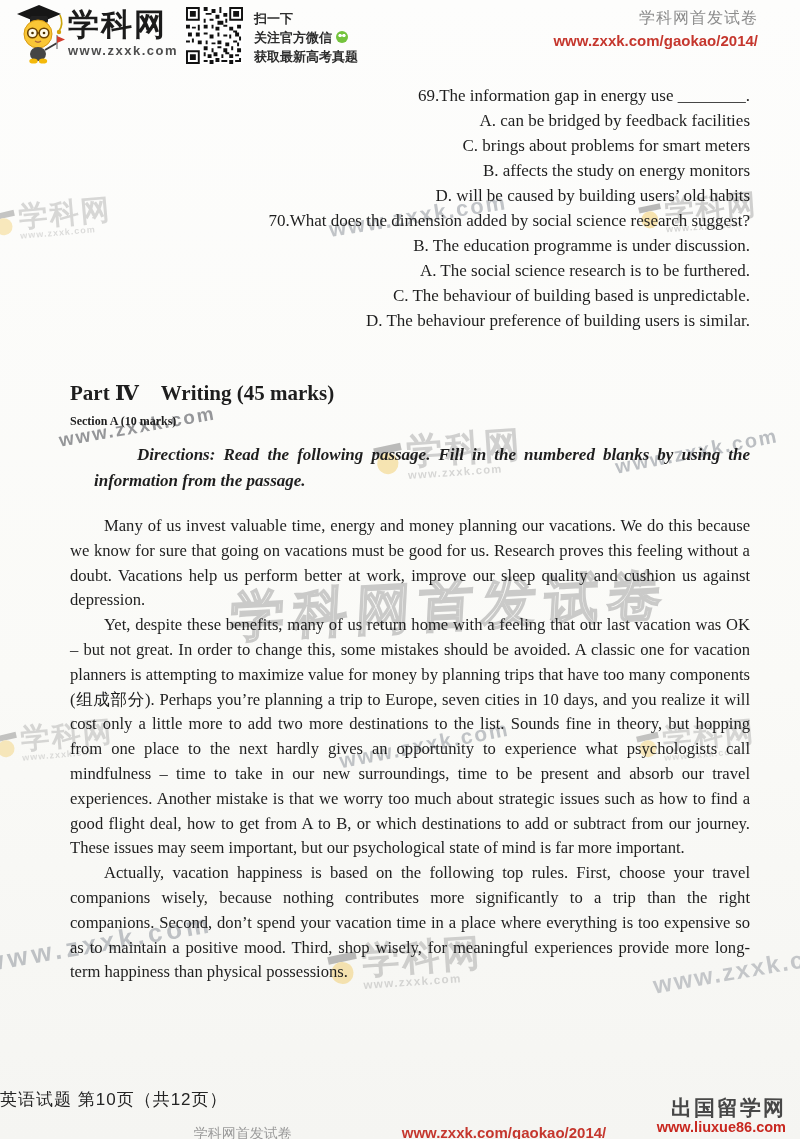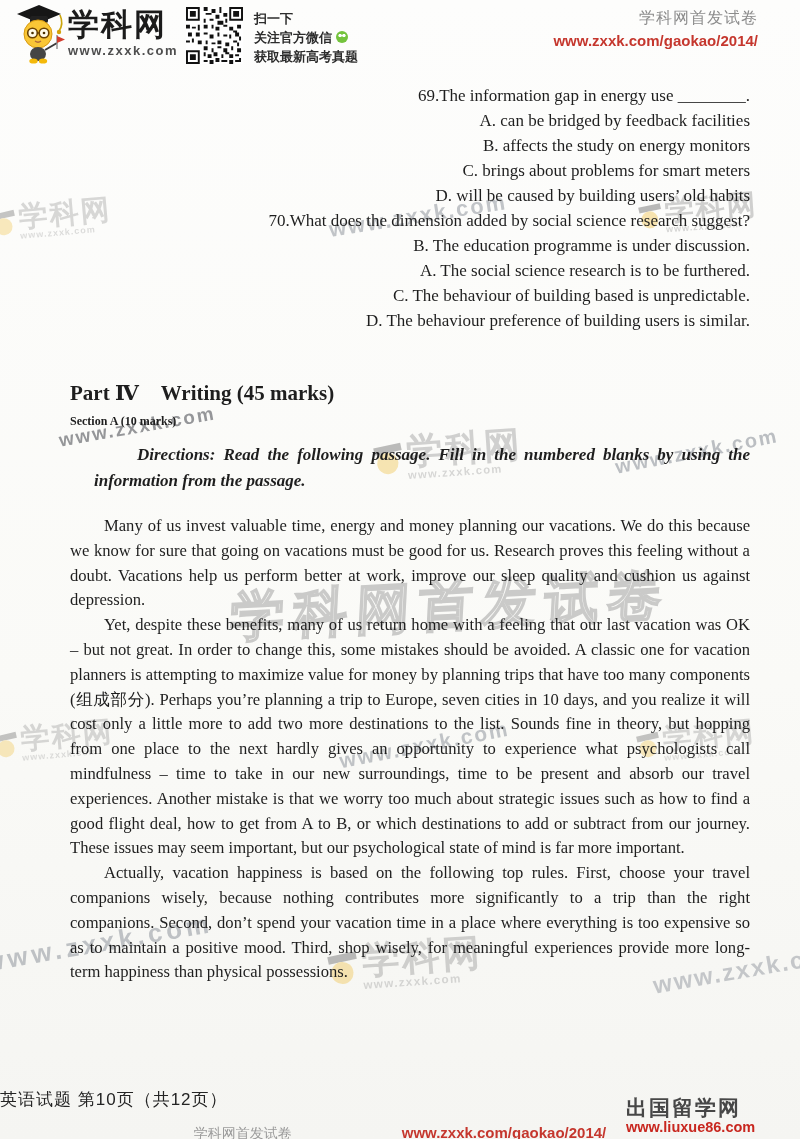--- a/index.html
+++ b/index.html
@@ -35,21 +35,21 @@
   .section-head{font-size:12px;font-weight:bold;line-height:26px;}
   .directions{margin-top:8px;font-size:17px;font-weight:bold;font-style:italic;
     line-height:25.5px;text-indent:43px;text-align:justify;margin-left:24px;}
   .write-line{margin-top:2px;font-size:17px;font-weight:bold;font-style:italic;
     line-height:25px;text-indent:43px;}
   .para{margin:0;font-size:16.6px;line-height:24.8px;text-align:justify;text-indent:34px;}
   .para.first{margin-top:21px;}
   
   .foot-page{position:absolute;left:0;width:100%;top:1088px;text-align:left;
     font-size:17px;color:#242424;z-index:3;letter-spacing:1px;}
-  .foot-brand{position:absolute;right:14px;top:1096px;width:160px;text-align:left;z-index:3;
+  .foot-brand{position:absolute;right:14px;top:1096px;width:160px;text-align:right;z-index:3;
     font-family:"Liberation Sans","DejaVu Sans",sans-serif;}
   .foot-brand-name{font-size:21px;font-weight:bold;color:#474747;letter-spacing:2px;line-height:23px;}
   .foot-brand-url{font-size:14.5px;font-weight:bold;color:#c8271f;line-height:17px;}
   .foot-strip{position:absolute;left:0;width:100%;top:1124px;z-index:3;
     display:flex;justify-content:center;gap:110px;align-items:baseline;
     font-family:"Liberation Sans","DejaVu Sans",sans-serif;}
   .foot-strip-title{font-size:14px;color:#9a9a9a;}
   .foot-strip-url{font-size:15px;font-weight:bold;color:#c5372e;}
   
   .wm{position:absolute;pointer-events:none;z-index:1;white-space:nowrap;
@@ -165,22 +165,22 @@
       <div class="hdr-right-title cjk">学科网首发试卷</div>
       <div class="hdr-right-url">www.zxxk.com/gaokao/2014/</div>
     </div>
   </div>
 
   <div class="content">
 
     <div class="q">
       <div class="q-stem"><span class="q-num">69.</span><span>The information gap in energy use ________.</span></div>
       <div class="q-opt">A. can be bridged by feedback facilities</div>
+      <div class="q-opt">C. brings about problems for smart meters</div>
       <div class="q-opt">B. affects the study on energy monitors</div>
-      <div class="q-opt">C. brings about problems for smart meters</div>
       <div class="q-opt">D. will be caused by building users’ old habits</div>
     </div>
 
     <div class="q">
       <div class="q-stem"><span class="q-num">70.</span><span>What does the dimension added by social science research suggest?</span></div>
       <div class="q-opt">B. The education programme is under discussion.</div>
       <div class="q-opt">A. The social science research is to be furthered.</div>
       <div class="q-opt">C. The behaviour of building based is unpredictable.</div>
       <div class="q-opt">D. The behaviour preference of building users is similar.</div>
     </div>

